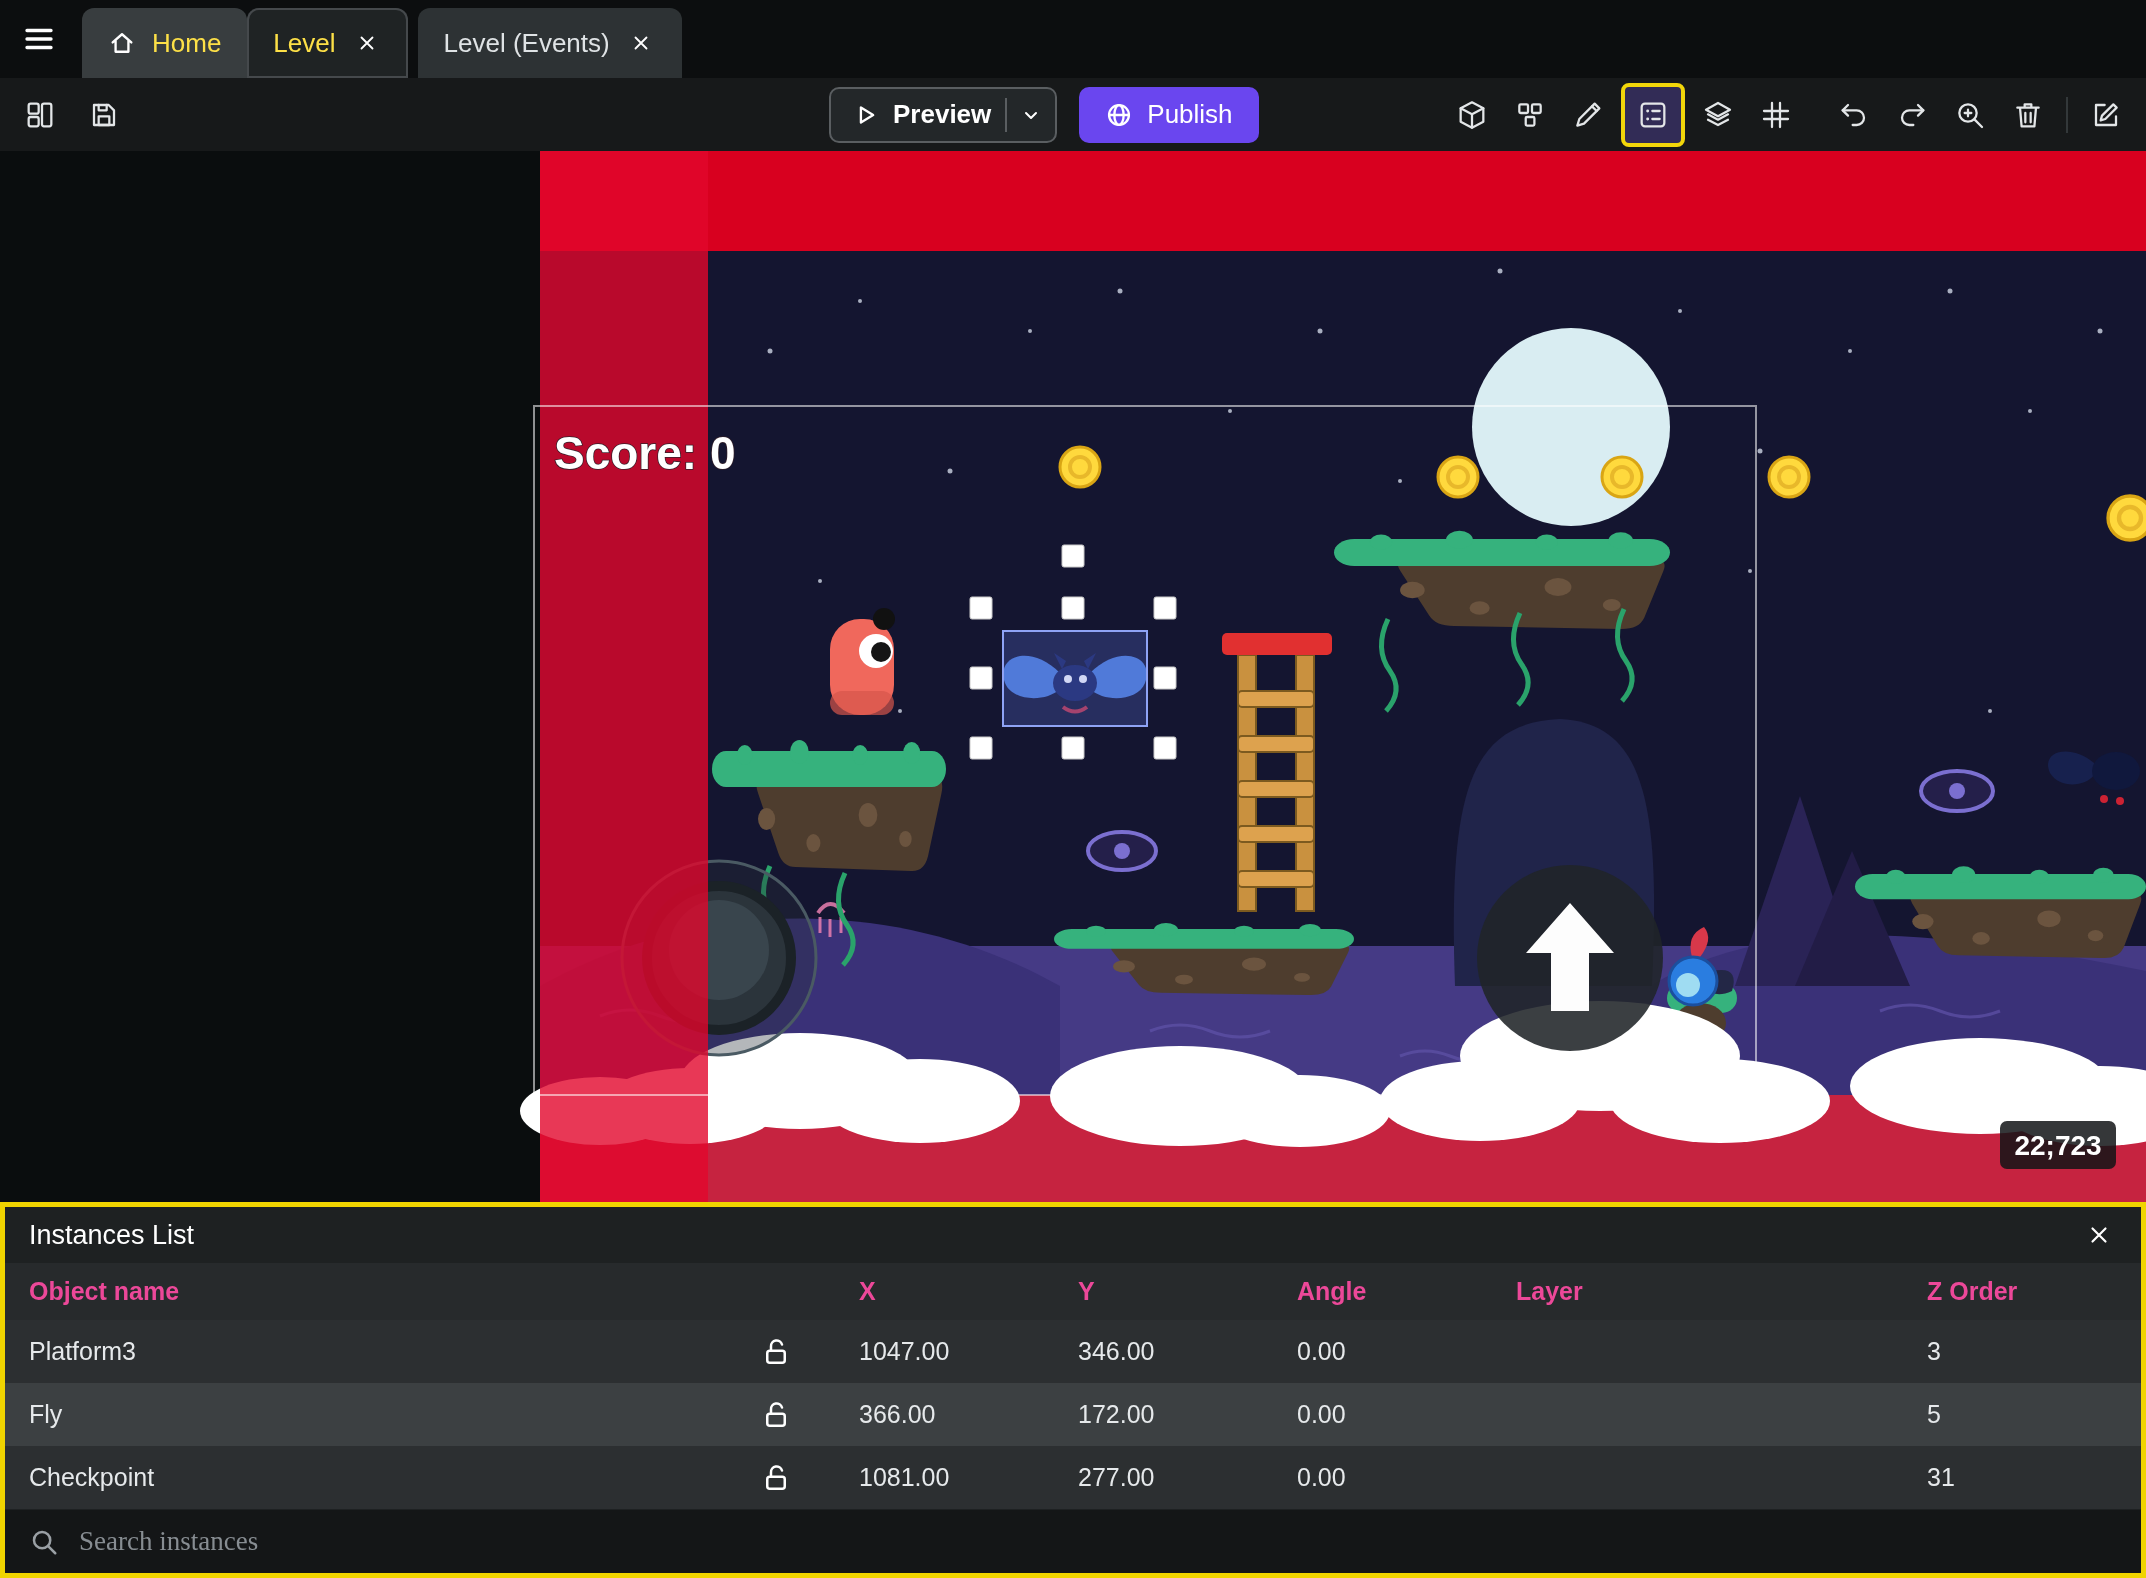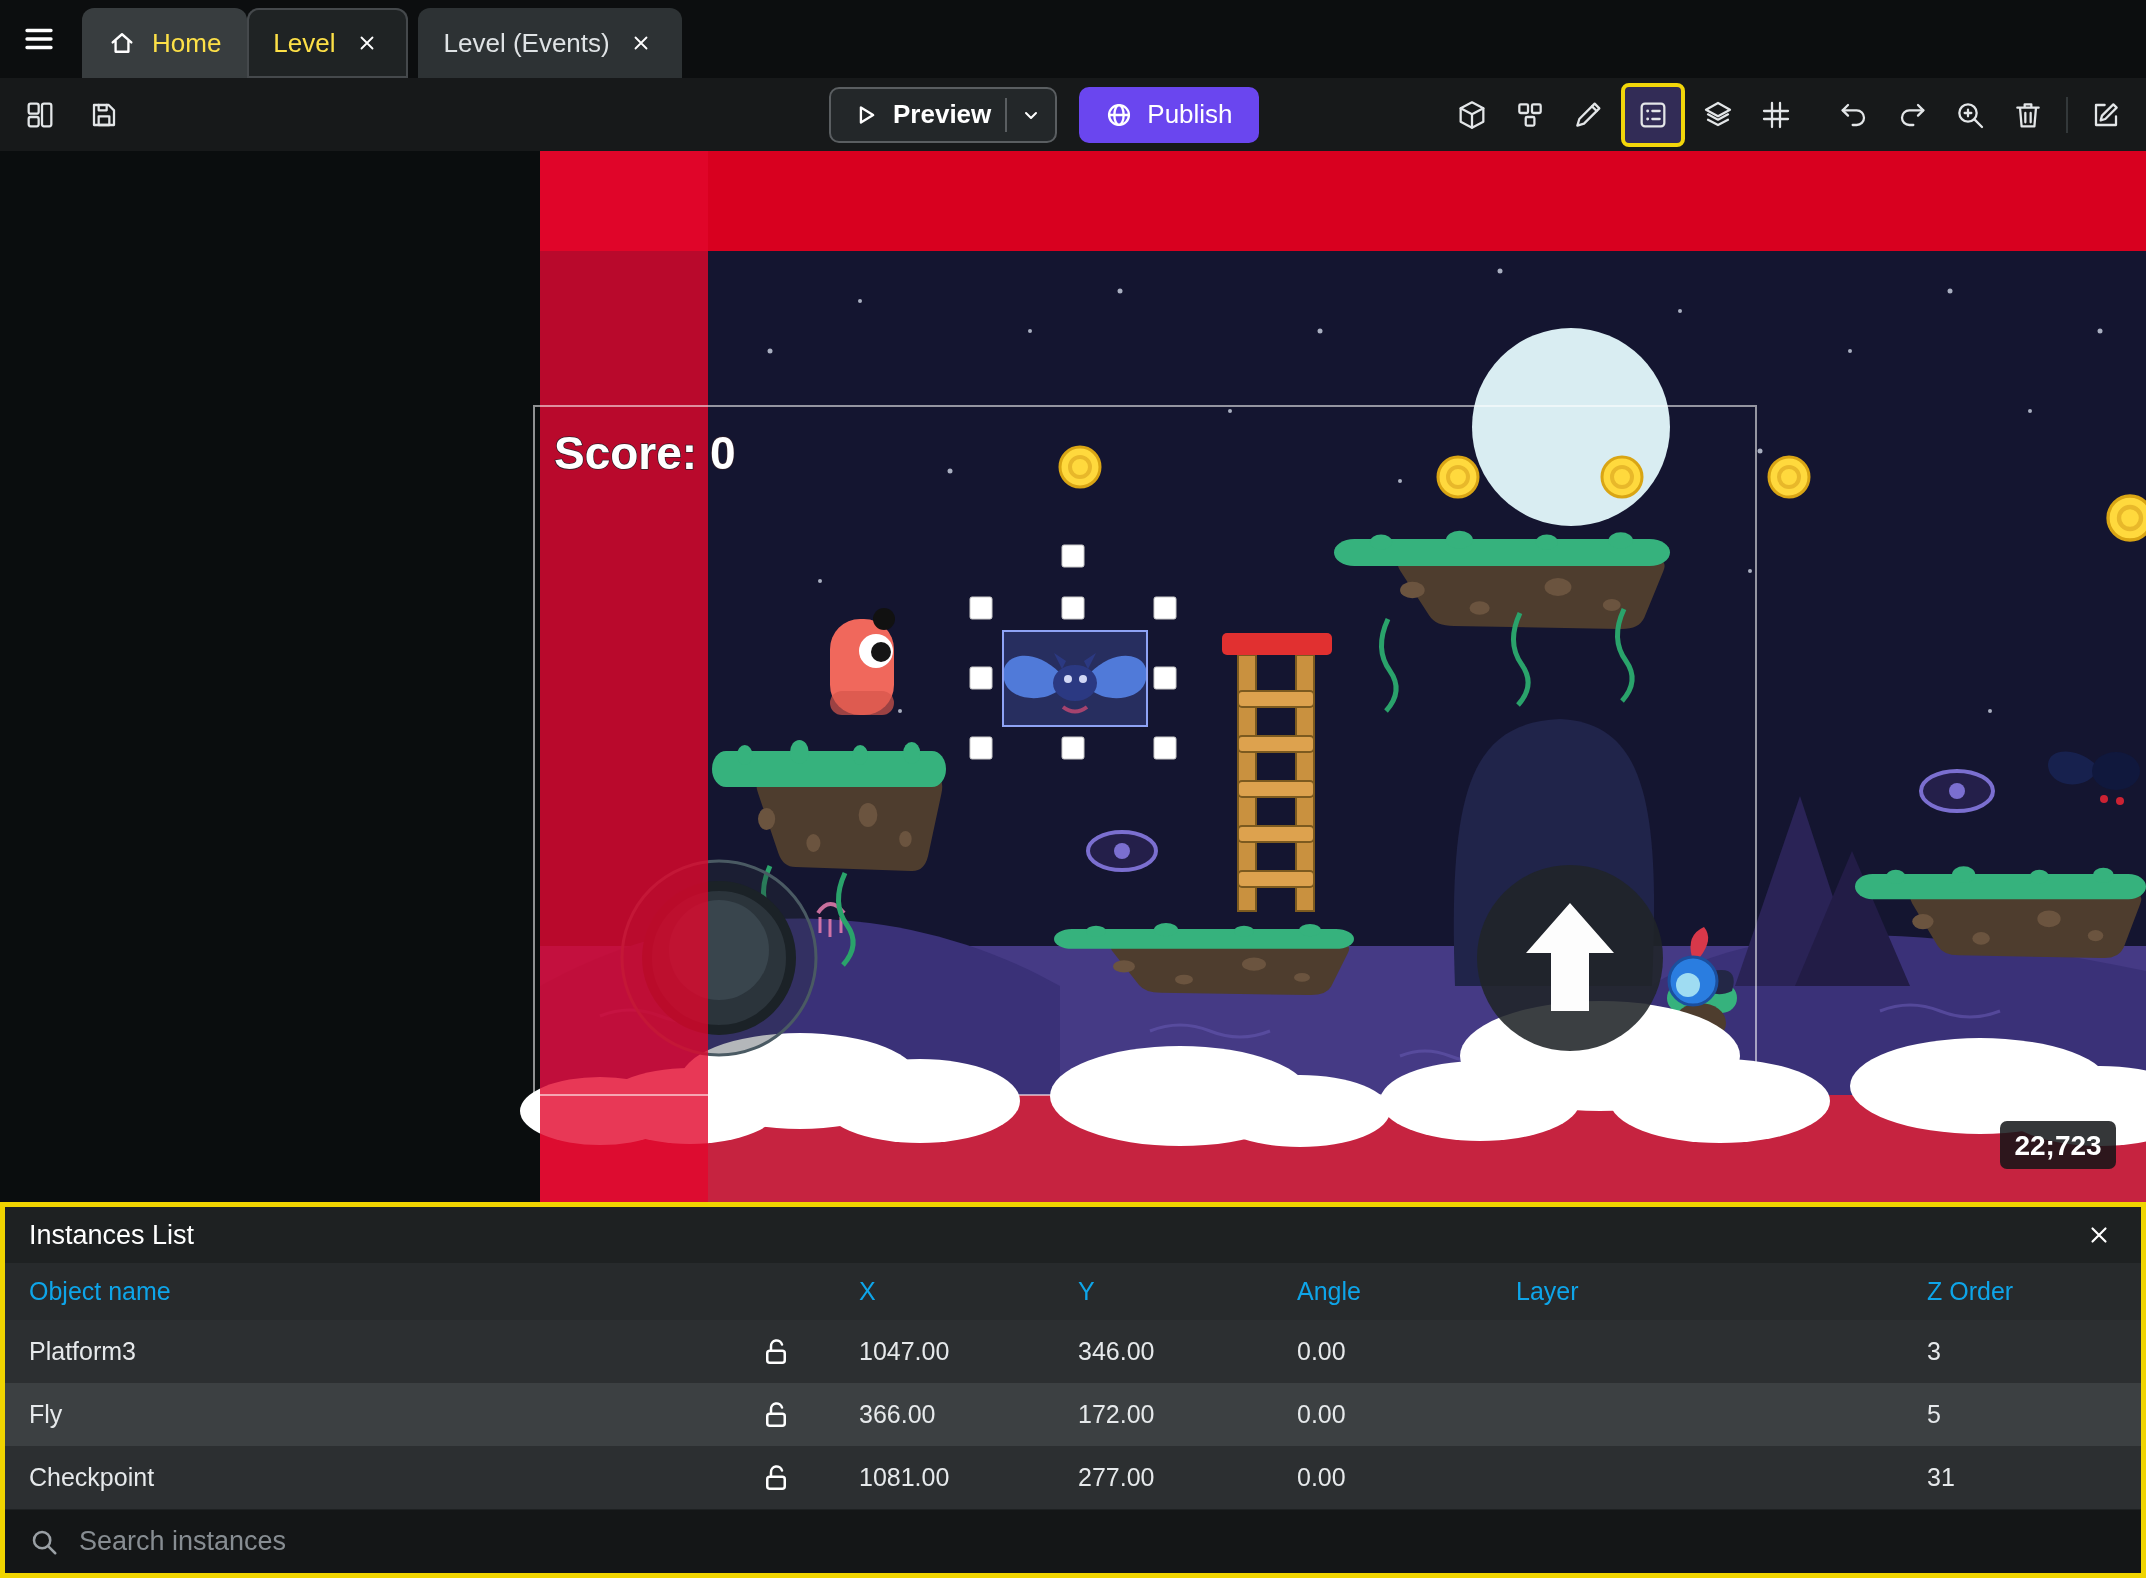--- a/index.html
+++ b/index.html
@@ -32,29 +32,29 @@
   .hl-box{border:4px solid #f2d60a;border-radius:8px;background:rgba(122,92,245,.28);margin:0 3px}
 
   
   .canvas{height:1051px;position:relative;background:#0a0d0e}
   .canvas svg{display:block}
 
   
   .panel{height:376px;border:5px solid #f0d400;background:#1e2122;display:flex;flex-direction:column;overflow:hidden}
   .p-title{height:56px;flex:0 0 auto;display:flex;align-items:center;justify-content:space-between;padding:0 24px;font-size:27px;color:#fff}
   .hrow,.irow{display:grid;grid-template-columns:742px 88px 219px 219px 219px 411px 1fr;align-items:center;font-size:25px;flex:0 0 auto}
-  .hrow{height:57px;background:#272a2c;font-weight:400;color:#0ea5e9}
+  .hrow{height:57px;background:#272a2c;font-weight:700;color:#ec4899}
   .irow{height:63px;background:#2c2f31;color:#e6e9eb;cursor:pointer}
   .irow.selected{background:#3c4042}
   .cell{white-space:nowrap;overflow:hidden}
   .cell.first{padding-left:24px}
   .cell.num{padding-left:24px}
   .lockc{display:flex;align-items:center;justify-content:flex-start;padding-left:14px}
   .searchbar{margin-top:auto;height:63px;flex:0 0 auto;background:#141617;display:flex;align-items:center;gap:20px;padding:0 24px}
-  .searchbar input{background:transparent;border:0;outline:0;color:#d8dcdf;font-size:27px;flex:1;font-family:Liberation Sans, sans-serif}
+  .searchbar input{background:transparent;border:0;outline:0;color:#d8dcdf;font-size:27px;flex:1;font-family:Liberation Serif, serif}
   .searchbar input::placeholder{color:#878d92}
 
   .ico{stroke:#e3e6e8;stroke-width:1.7;fill:none;stroke-linecap:round;stroke-linejoin:round}
   .ico-w{stroke:#fff;stroke-width:2;fill:none;stroke-linecap:round;stroke-linejoin:round}
 </style>
 </head>
 <body>
 
 <div class="tabbar">
   <button class="menu-btn">

